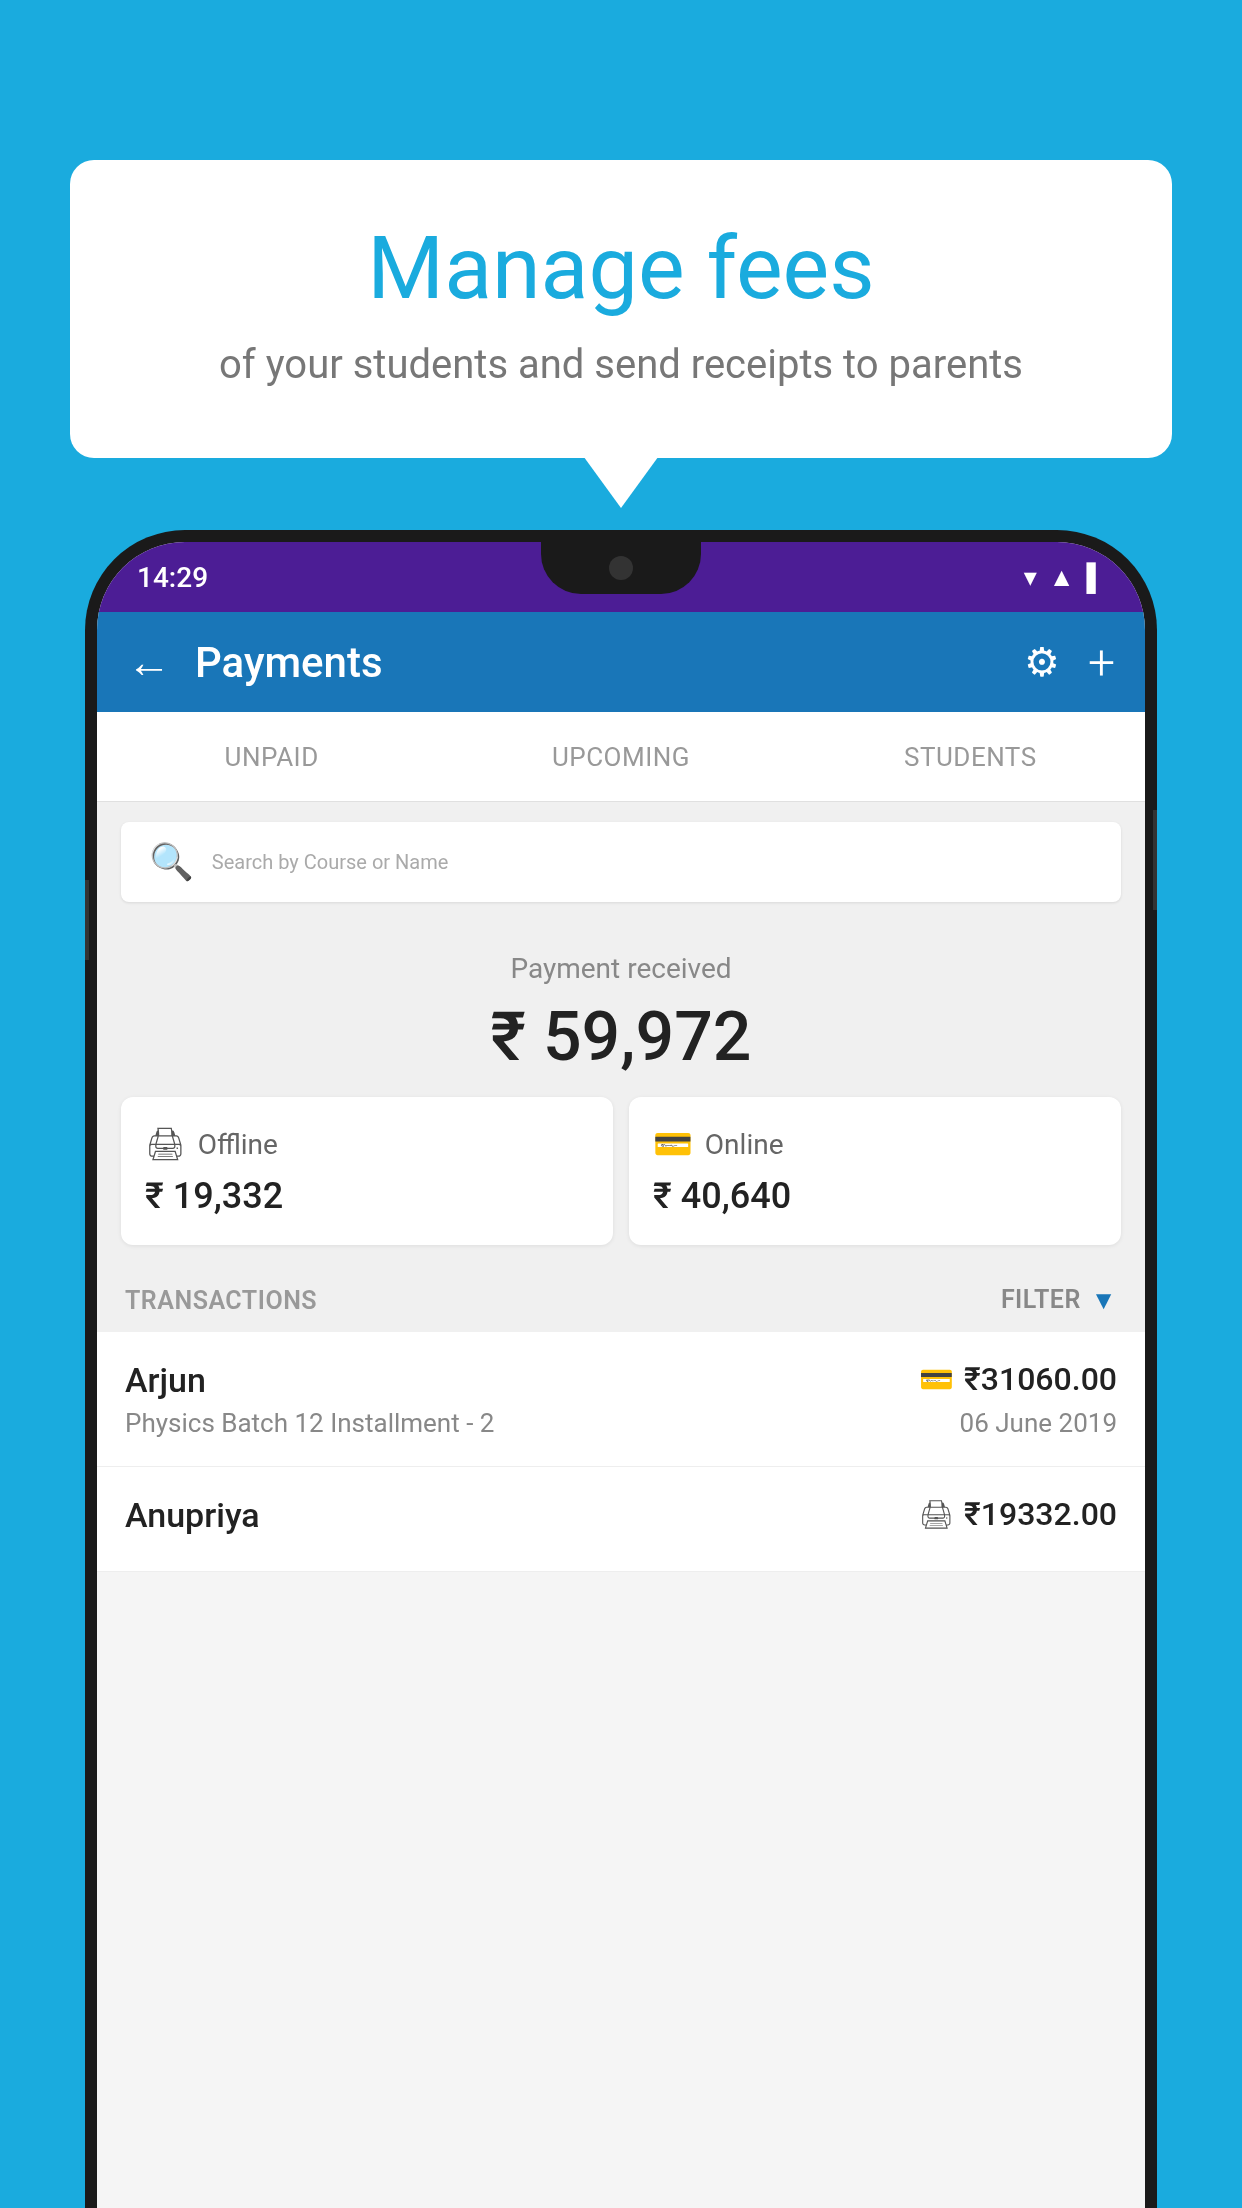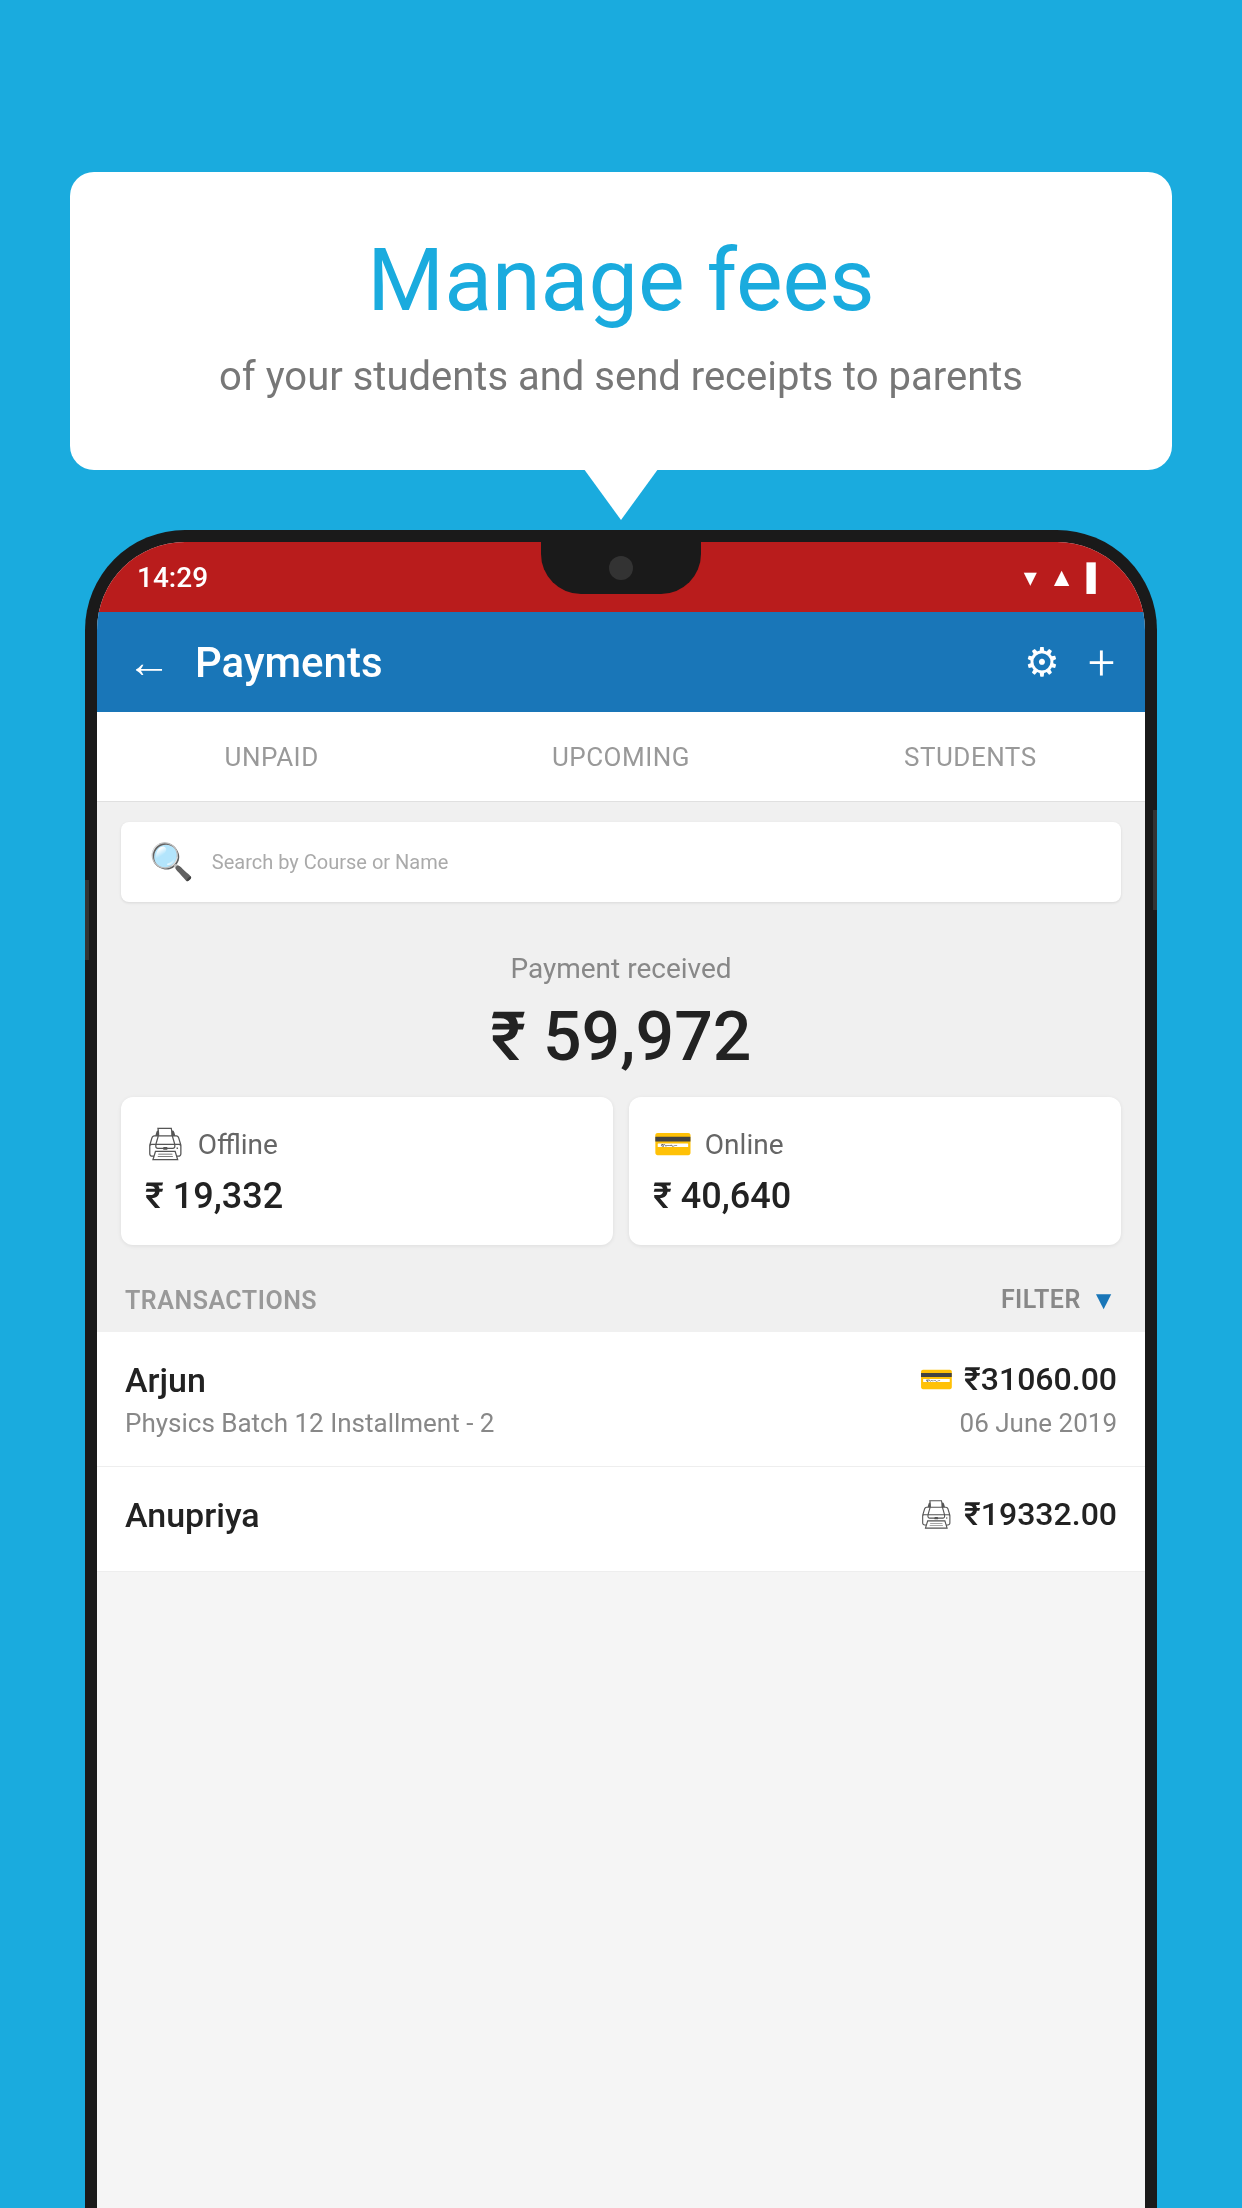--- a/index.html
+++ b/index.html
@@ -9,21 +9,21 @@
       height: 2208px;
       background-color: #1AABDE;
       font-family: 'Roboto', Arial, sans-serif;
       overflow: hidden;
       position: relative;
     }
 
     
     .speech-bubble-container {
       position: absolute;
-      top: 172px;
+      top: 160px;
       left: 70px;
       right: 70px;
     }
 
     .speech-bubble {
       background: white;
       border-radius: 24px;
       padding: 60px 80px 70px;
       text-align: center;
       position: relative;
@@ -74,21 +74,21 @@
       left: 12px;
       right: 12px;
       bottom: 0;
       background: #f5f5f5;
       border-radius: 88px 88px 0 0;
       overflow: hidden;
     }
 
     
     .status-bar {
-      background: #b91c1c;
+      background: #4c1d95;
       height: 70px;
       display: flex;
       align-items: center;
       justify-content: space-between;
       padding: 0 40px;
       border-radius: 88px 88px 0 0;
     }
 
     .status-time {
       color: white;

